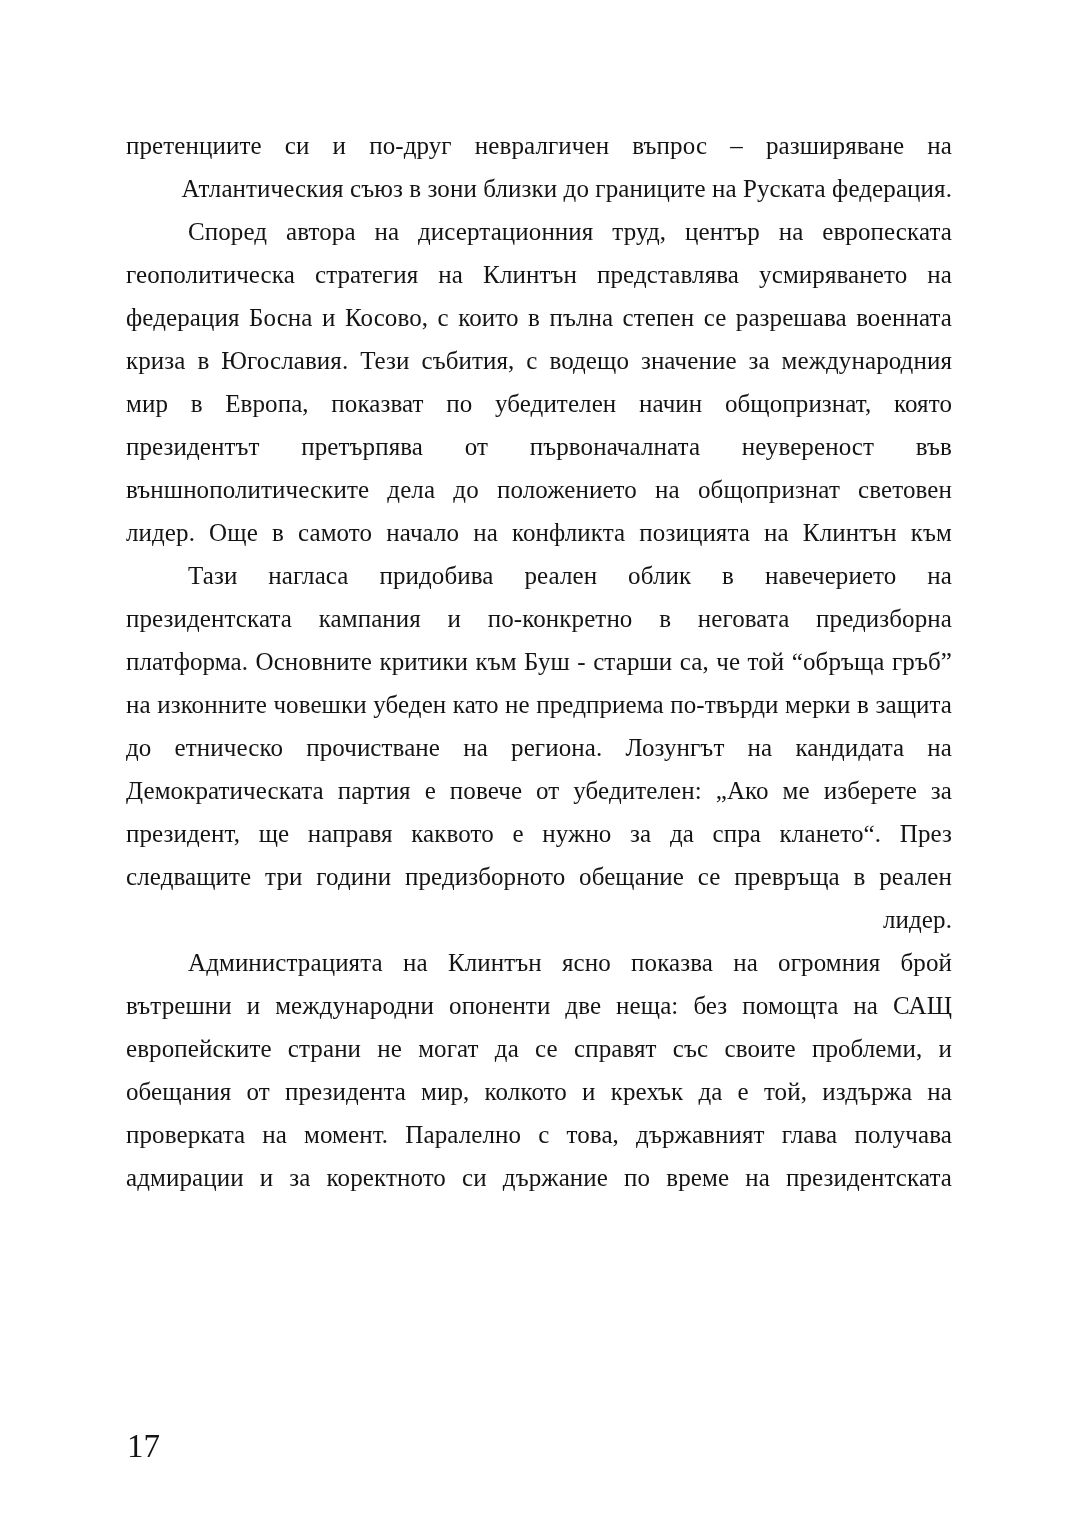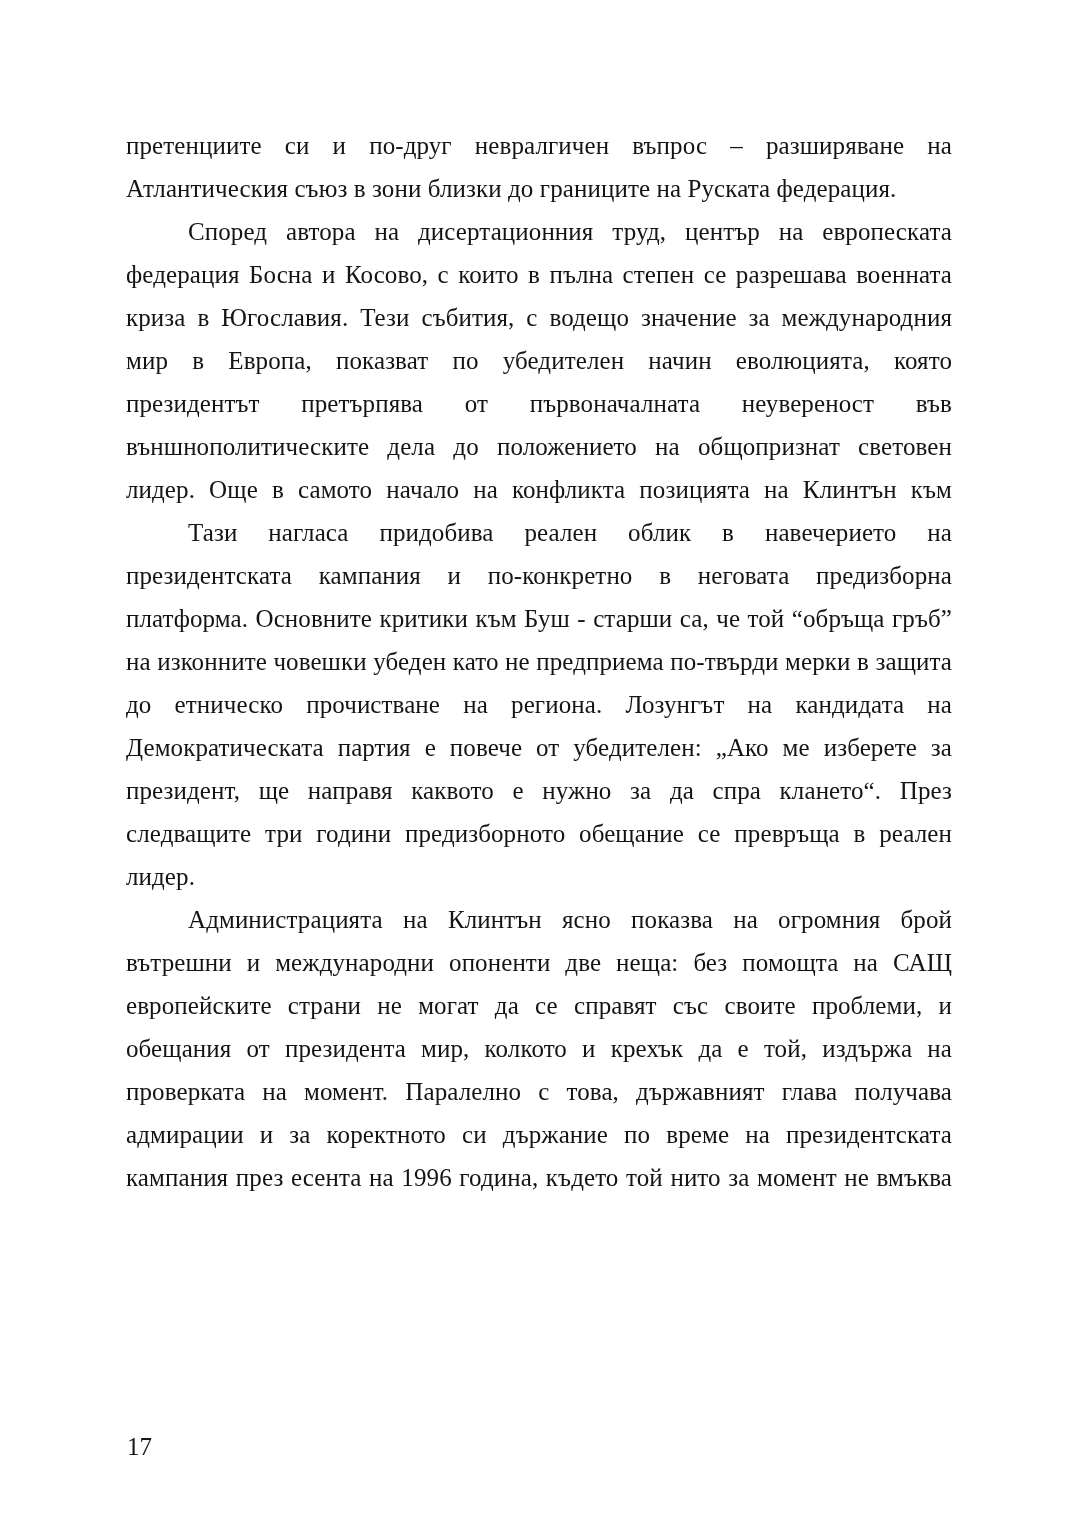--- a/index.html
+++ b/index.html
@@ -24,53 +24,54 @@
   }
   .paragraph {
     margin: 0;
     padding: 0;
   }
   .line {
     font-size: 25px;
     line-height: 43px;
     height: 43px;
     white-space: normal;
-    text-align: left;
+    text-align: right;
     letter-spacing: 0.1px;
   }
   .line.just {
     text-align: justify;
     text-align-last: justify;
   }
   .line.indent {
     text-indent: 62px;
   }
   .page-number {
     position: absolute;
     left: 127px;
     top: 1425px;
-    font-size: 25px;
+    font-size: 33px;
     line-height: 43px;
     color: #141414;
   }
 </style>
 </head>
 <body>
 
 <div class="page">
   <div class="text-block">
       <div class="paragraph">
         <div class="line just">претенциите си и по-друг невралгичен въпрос – разширяване на</div>
         <div class="line">Атлантическия съюз в зони близки до границите на Руската федерация.</div>
       </div>
       <div class="paragraph">
         <div class="line just indent">Според автора на дисертационния труд, център на европеската</div>
+        <div class="line just">геополитическа стратегия на Клинтън представлява усмиряването на</div>
         <div class="line just">федерация Босна и Косово, с които в пълна степен се разрешава военната</div>
         <div class="line just">криза в Югославия. Тези събития, с водещо значение за международния</div>
-        <div class="line just">мир в Европа, показват по убедителен начин еволюцията, която</div>
+        <div class="line just">мир в Европа, показват по убедителен начин общопризнат, която</div>
         <div class="line just">президентът претърпява от първоначалната неувереност във</div>
         <div class="line just">външнополитическите дела до положението на общопризнат световен</div>
         <div class="line just">лидер. Още в самото начало на конфликта позицията на Клинтън към</div>
       </div>
       <div class="paragraph">
         <div class="line just indent">Тази нагласа придобива реален облик в навечерието на</div>
         <div class="line just">президентската кампания и по-конкретно в неговата предизборна</div>
         <div class="line just">платформа. Основните критики към Буш - старши са, че той “обръща гръб”</div>
         <div class="line just">на изконните човешки убеден като не предприема по-твърди мерки в защита</div>
         <div class="line just">до етническо прочистване на региона. Лозунгът на кандидата на</div>
@@ -79,17 +80,16 @@
         <div class="line just">следващите три години предизборното обещание се превръща в реален</div>
         <div class="line">лидер.</div>
       </div>
       <div class="paragraph">
         <div class="line just indent">Администрацията на Клинтън ясно показва на огромния брой</div>
         <div class="line just">вътрешни и международни опоненти две неща: без помощта на САЩ</div>
         <div class="line just">европейските страни не могат да се справят със своите проблеми, и</div>
         <div class="line just">обещания от президента мир, колкото и крехък да е той, издържа на</div>
         <div class="line just">проверката на момент. Паралелно с това, държавният глава получава</div>
         <div class="line just">адмирации и за коректното си държание по време на президентската</div>
-        <div class="line just">кампания през есента на 1996 година, където той нито за момент не вмъква</div>
       </div>
     </div>
   <div class="page-number">17</div>
 </div>
 
 </body></html>

